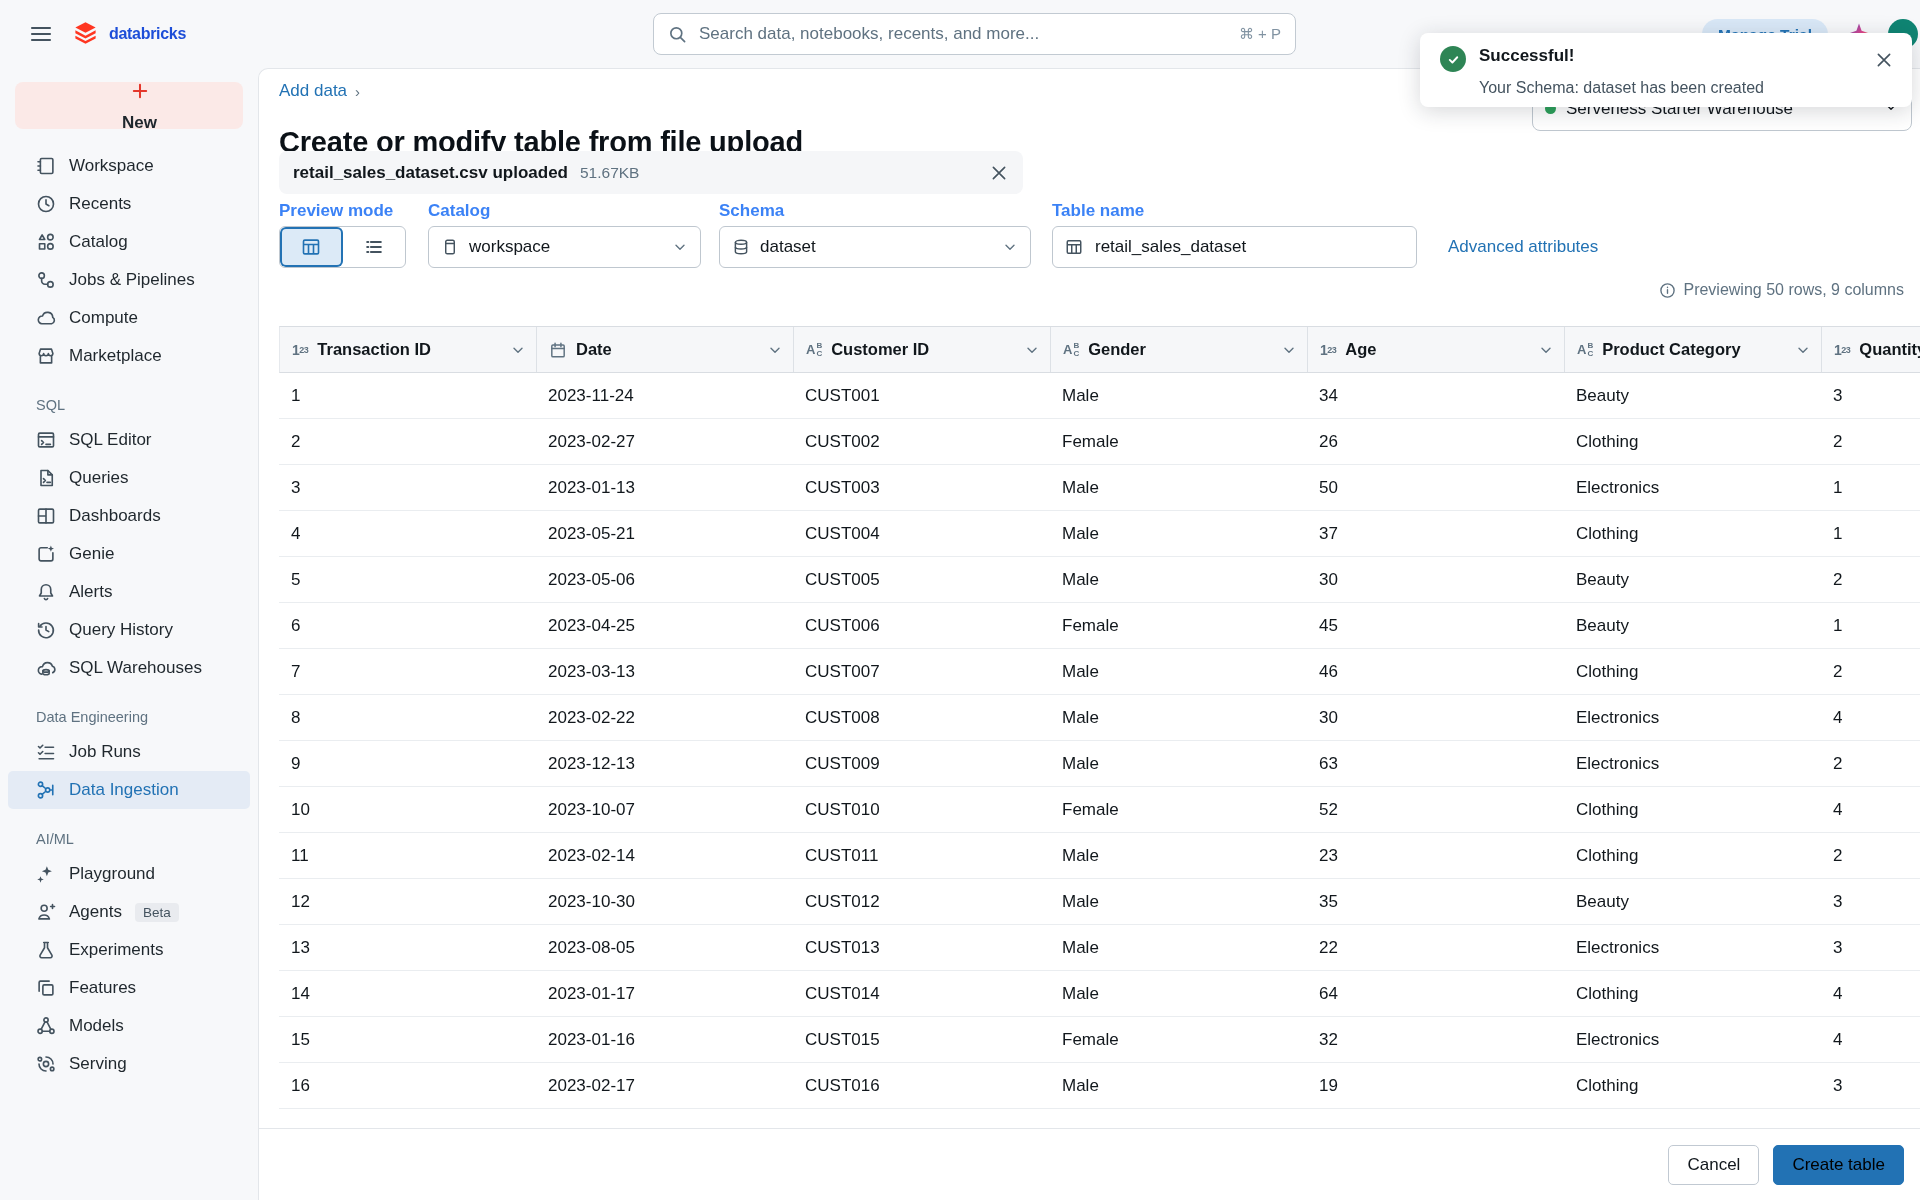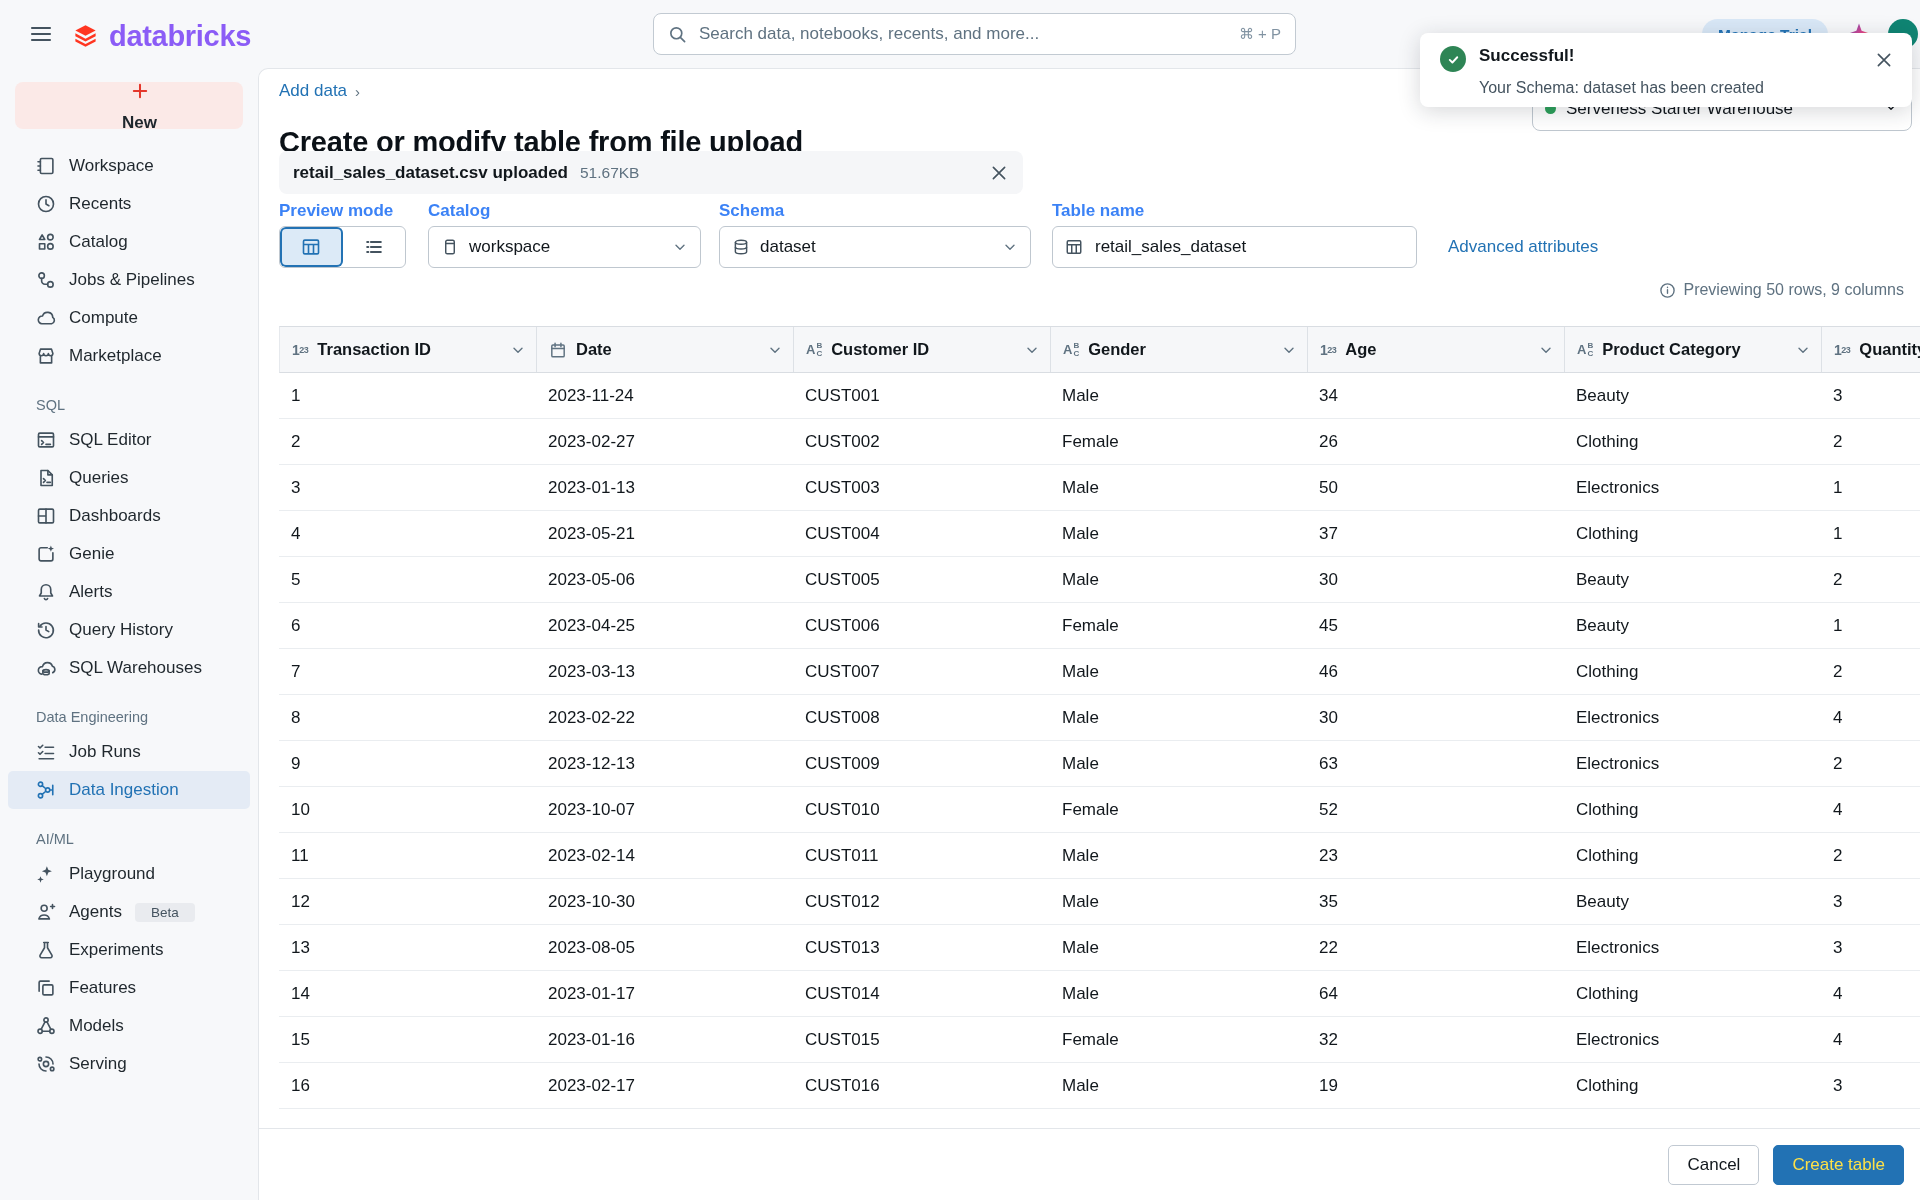--- a/index.html
+++ b/index.html
@@ -3,21 +3,21 @@
 <meta charset="utf-8">
 <style>
   html,body{margin:0;padding:0;width:1920px;height:1200px;overflow:hidden;
     font-family:"Liberation Sans","DejaVu Sans",sans-serif;color:#11171C;}
   .app{position:relative;width:1920px;height:1200px;background:#F7F8FA;}
 
   
   .topbar{position:absolute;top:0;left:0;right:0;height:68px;}
   .hamburger{position:absolute;left:28px;top:22px;width:26px;height:24px;color:#44535F;cursor:pointer;}
   .logo{position:absolute;left:72px;top:20px;display:flex;align-items:center;gap:10px;}
-  .logo-text{font-size:29px;font-weight:700;color:#8b5cf6;letter-spacing:-.3px;}
+  .logo-text{font-size:16px;font-weight:700;color:#1d4ed8;letter-spacing:-.3px;}
   .search{position:absolute;left:653px;top:13px;width:643px;height:42px;background:#fff;
     border:1px solid #C2CAD2;border-radius:8px;display:flex;align-items:center;padding:0 14px;box-sizing:border-box;gap:10px;}
   .search input{flex:1;border:none;outline:none;font-size:17px;color:#11171C;background:transparent;font-family:inherit;}
   .search input::placeholder{color:#5F7281;}
   .search .shortcut{color:#8193A2;font-size:15px;white-space:nowrap;}
   .manage-trial{position:absolute;right:92px;top:19px;height:31px;padding:0 16px;border-radius:16px;
     background:#D9E8F7;color:#2272B4;font-size:15.5px;font-weight:700;display:flex;align-items:center;cursor:pointer;}
   .assistant{position:absolute;right:48px;top:21px;width:26px;height:26px;}
   .avatar{position:absolute;right:2px;top:19px;width:30px;height:30px;border-radius:50%;background:#0F8573;cursor:pointer;}
 
@@ -28,21 +28,21 @@
   .new-btn .plus{color:#E4372B;display:flex;}
   .new-btn .lbl{font-size:17px;font-weight:700;color:#1F272D;}
   .side-item{height:38px;margin:0 8px;border-radius:5px;display:flex;align-items:center;gap:13px;
     padding-left:28px;cursor:pointer;color:#1F272D;}
   .side-item .icon{width:20px;height:20px;display:flex;color:#44535F;flex:none;}
   .side-item .label{font-size:17px;white-space:nowrap;}
   .side-item.active{background:#E4EBF5;color:#2272B4;}
   .side-item.active .icon{color:#2272B4;}
   .side-item.active .label{font-weight:400;}
   .section-label{margin:22px 0 8px 36px;font-size:14.5px;color:#5F7281;}
-  .badge{background:#E9EBEF;border-radius:4px;font-size:13.5px;color:#44535F;padding:2px 16px;}
+  .badge{background:#E9EBEF;border-radius:4px;font-size:13.5px;color:#44535F;padding:2px 8px;}
 
   
   .content{position:absolute;top:68px;left:258px;right:0;bottom:0;background:#fff;
     border-top:1px solid #E3E6EA;border-left:1px solid #E3E6EA;border-top-left-radius:10px;overflow:hidden;}
   .breadcrumb{position:absolute;top:12px;left:20px;font-size:17px;display:flex;align-items:center;gap:8px;}
   .breadcrumb a{color:#2272B4;text-decoration:none;cursor:pointer;}
   .breadcrumb .sep{color:#5F7281;font-size:15px;}
   .page-title{position:absolute;top:38px;left:20px;font-size:29px;font-weight:700;color:#0B1117;letter-spacing:-.2px;}
 
   .file-chip{position:absolute;top:82px;left:20px;width:744px;height:43px;background:#F5F6F8;border-radius:8px;
@@ -90,21 +90,21 @@
   .tabc .bc{display:inline-flex;flex-direction:column;line-height:1;margin-left:1px;}
   .tabc .bc b{font-size:8px;font-weight:700;}
   .tr{display:grid;grid-template-columns:repeat(7,257px);height:45px;border-bottom:1px solid #EAEDF0;}
   .td{display:flex;align-items:center;padding-left:12px;font-size:17px;color:#11171C;white-space:nowrap;overflow:hidden;}
 
   
   .footer{position:absolute;left:0;right:0;bottom:0;height:72px;border-top:1px solid #E3E6EA;background:#fff;
     display:flex;align-items:center;justify-content:flex-end;gap:14px;padding-right:16px;box-sizing:border-box;}
   .btn{height:40px;border-radius:5px;font-size:17px;display:flex;align-items:center;padding:0 18px;cursor:pointer;box-sizing:border-box;}
   .btn-secondary{background:#fff;border:1px solid #C1C9D2;color:#11171C;}
-  .btn-primary{background:#2272B4;border:1px solid #2272B4;color:#fde047;}
+  .btn-primary{background:#2272B4;border:1px solid #2272B4;color:#000000;}
 
   
   .warehouse-row{position:absolute;top:86px;right:8px;display:flex;align-items:flex-start;gap:12px;z-index:5;}
   .help-icon{color:#5F7281;display:flex;cursor:pointer;}
   .warehouse-select{width:380px;height:45px;background:#fff;border:1px solid #BFC7CF;border-radius:8px;
     display:flex;align-items:center;gap:10px;box-sizing:border-box;padding:0 12px;cursor:pointer;}
   .wh-dot{width:11px;height:11px;border-radius:50%;background:#2CA05A;flex:none;}
   .warehouse-select .sel-label{font-size:17px;flex:1;white-space:nowrap;overflow:hidden;}
   .toast{position:absolute;top:33px;right:8px;width:492px;height:74px;background:#fff;border-radius:8px;z-index:60;
     box-shadow:0 4px 22px rgba(25,35,45,.18);box-sizing:border-box;padding:13px 18px 0 20px;}

